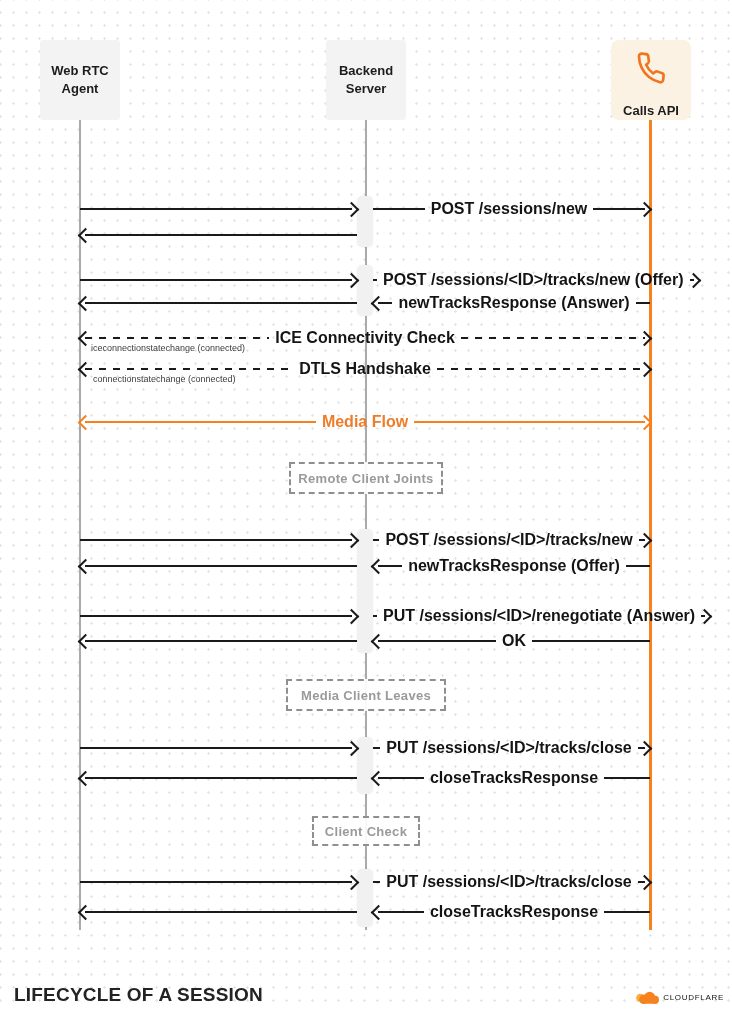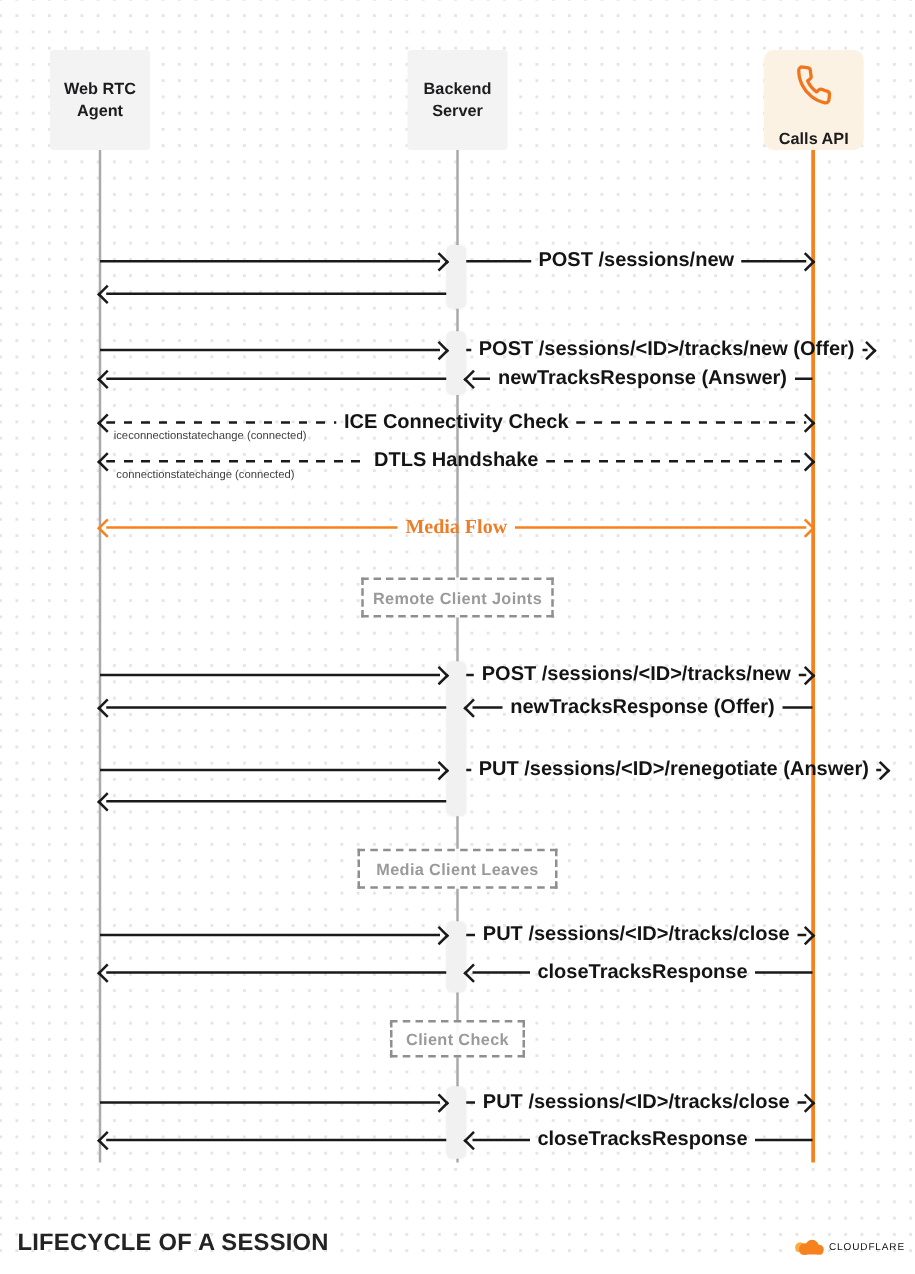--- a/index.html
+++ b/index.html
@@ -21,21 +21,21 @@
   .actor.cream{background:#fcf2e3;border-radius:8px;justify-content:space-between;padding-top:10px;box-sizing:border-box;}
   .actor .phone{margin:2px 0 8px 0;}
   
   .actbar{position:absolute;left:357px;width:16px;background:#f1f1f2;border-radius:5px;box-shadow:0 0 0 1px rgba(0,0,0,0.02);}
   
   .msg{position:absolute;height:20px;display:flex;align-items:center;}
   .msg .ln{flex:1;height:2px;background:#1a1a1a;min-width:4px;}
   .msg .ln.dash{background:repeating-linear-gradient(90deg,#1a1a1a 0 7px,transparent 7px 14px);}
   .msg .ln.orange{background:#f6821f;height:2.5px;}
   .msg .lbl{padding:0 6px;font-size:16px;font-weight:700;color:#141414;white-space:nowrap;}
-  .msg .lbl.orange{color:#ee7d28;font-family:Liberation Serif, serif;}
+  .msg .lbl.orange{color:#ee7d28;}
   .chev{width:9px;height:9px;flex:0 0 auto;}
   .chev.r{border-top:2.5px solid #1a1a1a;border-right:2.5px solid #1a1a1a;transform:rotate(45deg);margin-left:-6px;}
   .chev.l{border-bottom:2.5px solid #1a1a1a;border-left:2.5px solid #1a1a1a;transform:rotate(45deg);margin-right:-6px;}
   .chev.orange{border-color:#f6821f;}
   
   .phase{position:absolute;border:2px dashed #8f8f8f;background:rgba(255,255,255,0.92);
     display:flex;align-items:center;justify-content:center;
     font-size:13px;font-weight:600;color:#9a9a9a;letter-spacing:.3px;box-sizing:border-box;white-space:nowrap;}
   
   .subnote{position:absolute;font-size:9px;color:#3d3d3d;white-space:nowrap;}
@@ -176,20 +176,26 @@
       <i class="ln"></i>
       <span class="chev r"></span>
     </div>
   <div class="msg" style="left:373px;top:606px;width:277px">
       <i class="ln"></i>
       <b class="lbl">PUT /sessions/&lt;ID&gt;/renegotiate (Answer)</b>
       <i class="ln"></i>
       <span class="chev r"></span>
     </div>
 
+  <div class="msg" style="left:373px;top:631px;width:277px">
+      <span class="chev l"></span>
+      <i class="ln"></i>
+      <b class="lbl">OK</b>
+      <i class="ln"></i>
+    </div>
   <div class="msg" style="left:80px;top:631px;width:277px">
       <span class="chev l"></span>
       <i class="ln"></i>
     </div>
 
   <div class="msg" style="left:80px;top:738px;width:277px">
       <i class="ln"></i>
       <span class="chev r"></span>
     </div>
   <div class="msg" style="left:373px;top:738px;width:277px">

